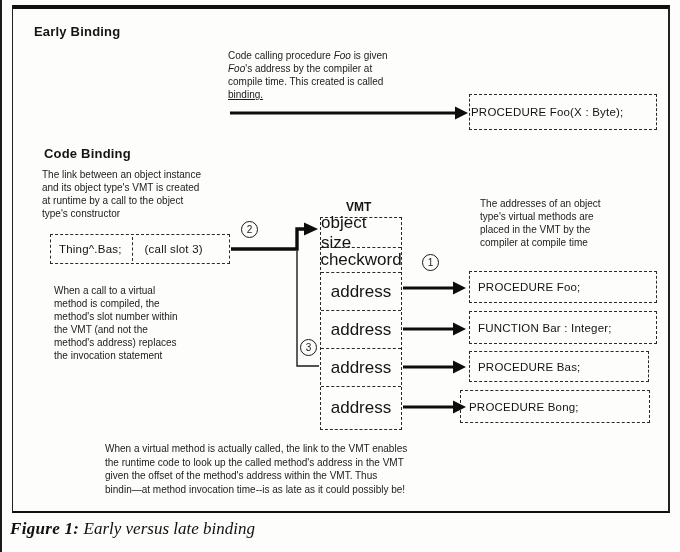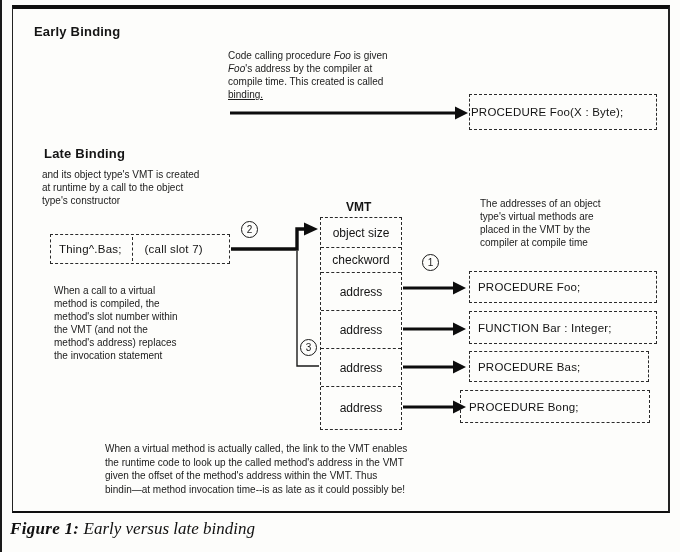--- a/index.html
+++ b/index.html
@@ -25,21 +25,21 @@
   .code{font-size:11.5px;letter-spacing:.2px;}
   .center{justify-content:center;}
   .vmt-title{position:absolute;font-size:12px;font-weight:bold;color:#141414;}
   .vmt{
     position:absolute;left:318px;top:217px;width:82px;height:213px;
     border:1px dashed #2a2a2a;box-sizing:border-box;background:#fdfdfb;
     display:flex;flex-direction:column;
   }
   .vmt-row{
     display:flex;align-items:center;justify-content:center;
-    font-size:12px;color:#141414;border-top:1px dashed #2a2a2a;box-sizing:border-box;
+    font-size:17px;color:#141414;border-top:1px dashed #2a2a2a;box-sizing:border-box;
   }
   .vmt-row:first-child{border-top:none;}
   .marker{
     position:absolute;width:17px;height:17px;border:1.3px solid #1a1a1a;border-radius:50%;
     display:flex;align-items:center;justify-content:center;
     font-size:10px;color:#1a1a1a;background:#fdfdfb;box-sizing:border-box;
   }
   .cap{position:absolute;left:8px;top:519px;font-family:"Liberation Serif",serif;font-size:17px;color:#111;}
   .cap .lbl{font-weight:bold;font-style:italic;letter-spacing:.3px;margin-top:12px;}
   .cap .txt{font-style:italic;}
@@ -60,32 +60,33 @@
     <div><i>Foo</i><span>'s address by the compiler at</span></div>
     <div>compile time.  This created is called</div>
     <div><span class="u">binding.</span></div>
   </div>
 
 
   <div class="dash-box code" style="left:467px;top:94px;width:188px;height:36px;padding-left:1px;">
     <span>PROCEDURE Foo(X : Byte);</span>
   </div>
 
-  <div class="heading" style="left:42px;top:146px;">Late Binding</div>
+  <div class="heading" style="left:42px;top:146px;">Code Binding</div>
 
   <div class="note" style="left:40px;top:168px;">
+    <div>The link between an object instance</div>
     <div>and its object type's VMT is created</div>
     <div>at runtime by a call to the object</div>
     <div>type's constructor</div>
   </div>
 
   <div class="dash-box code" style="left:48px;top:234px;width:180px;height:30px;align-items:center;">
     <span style="padding-left:8px;">Thing^.Bas;</span>
     <span class="cell-divider" style="margin-left:10px;"></span>
-    <span style="padding-left:12px;">(call slot 7)</span>
+    <span style="padding-left:12px;">(call slot 3)</span>
   </div>
 
   <div class="note" style="left:52px;top:284px;">
     <div>When a call to a virtual</div>
     <div>method is compiled, the</div>
     <div>method's slot number within</div>
     <div>the VMT (and not the</div>
     <div>method's address) replaces</div>
     <div>the invocation statement</div>
   </div>

